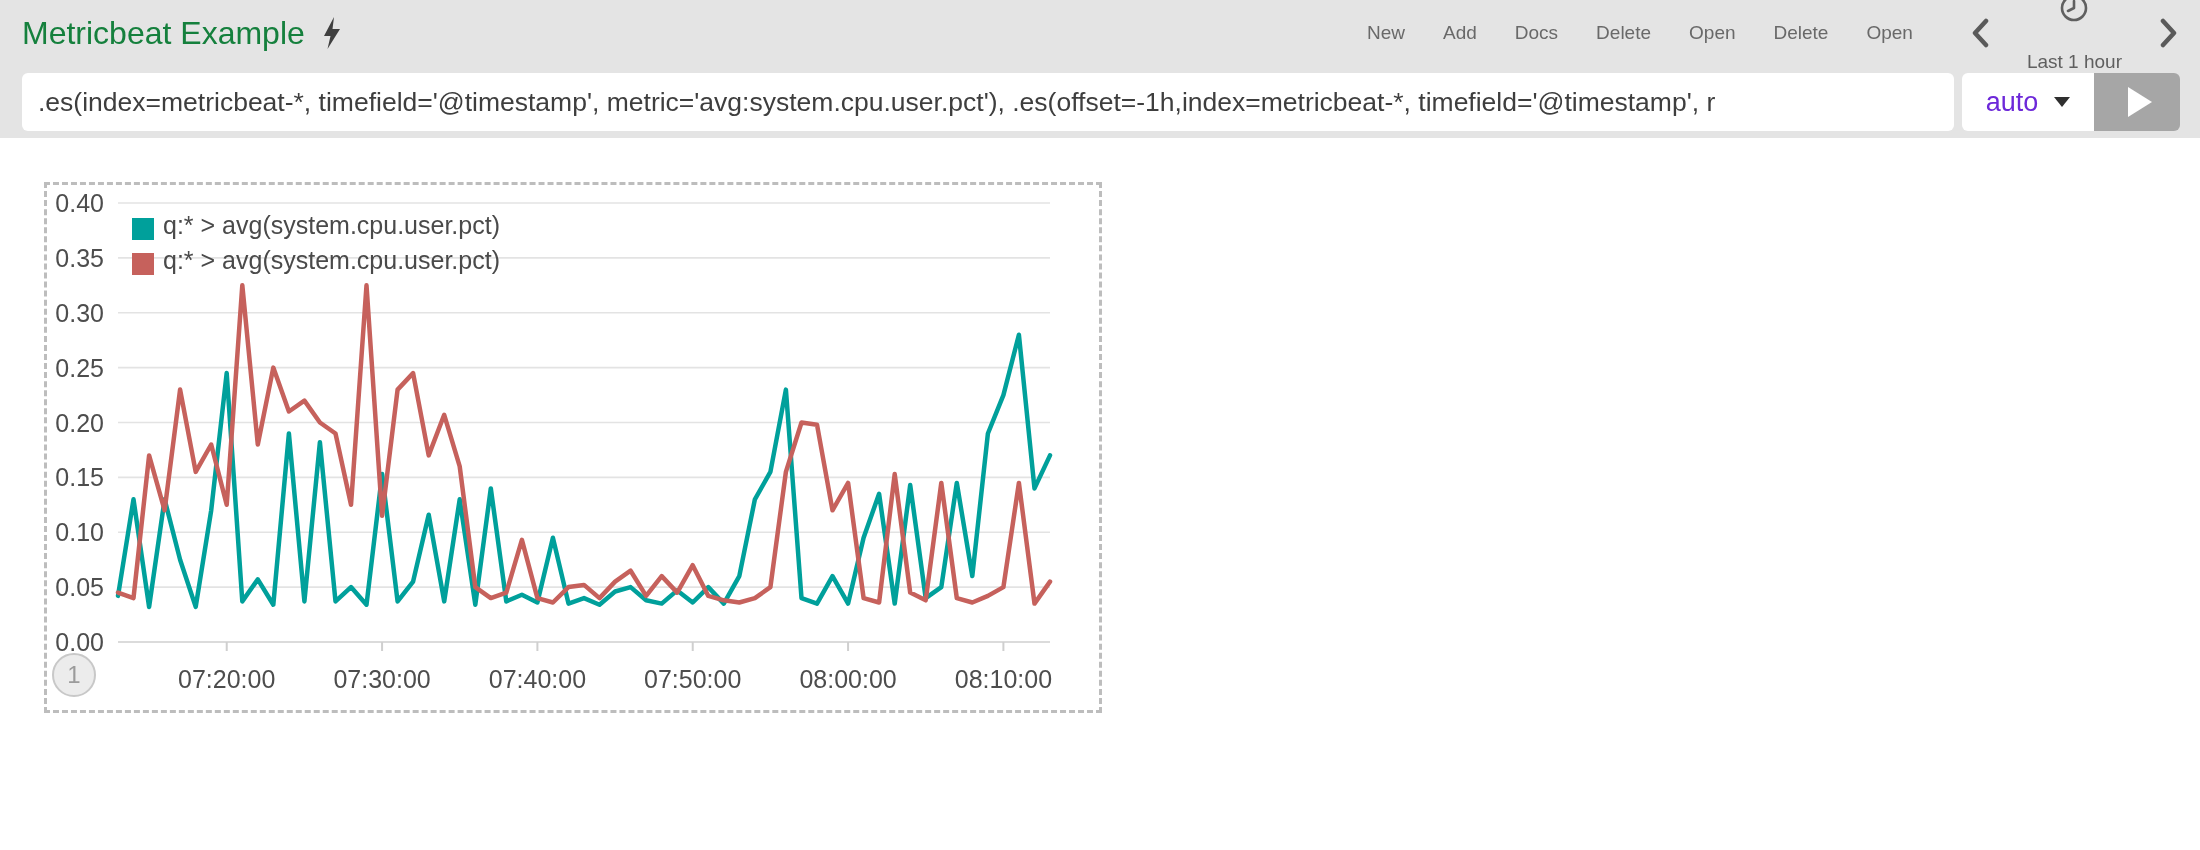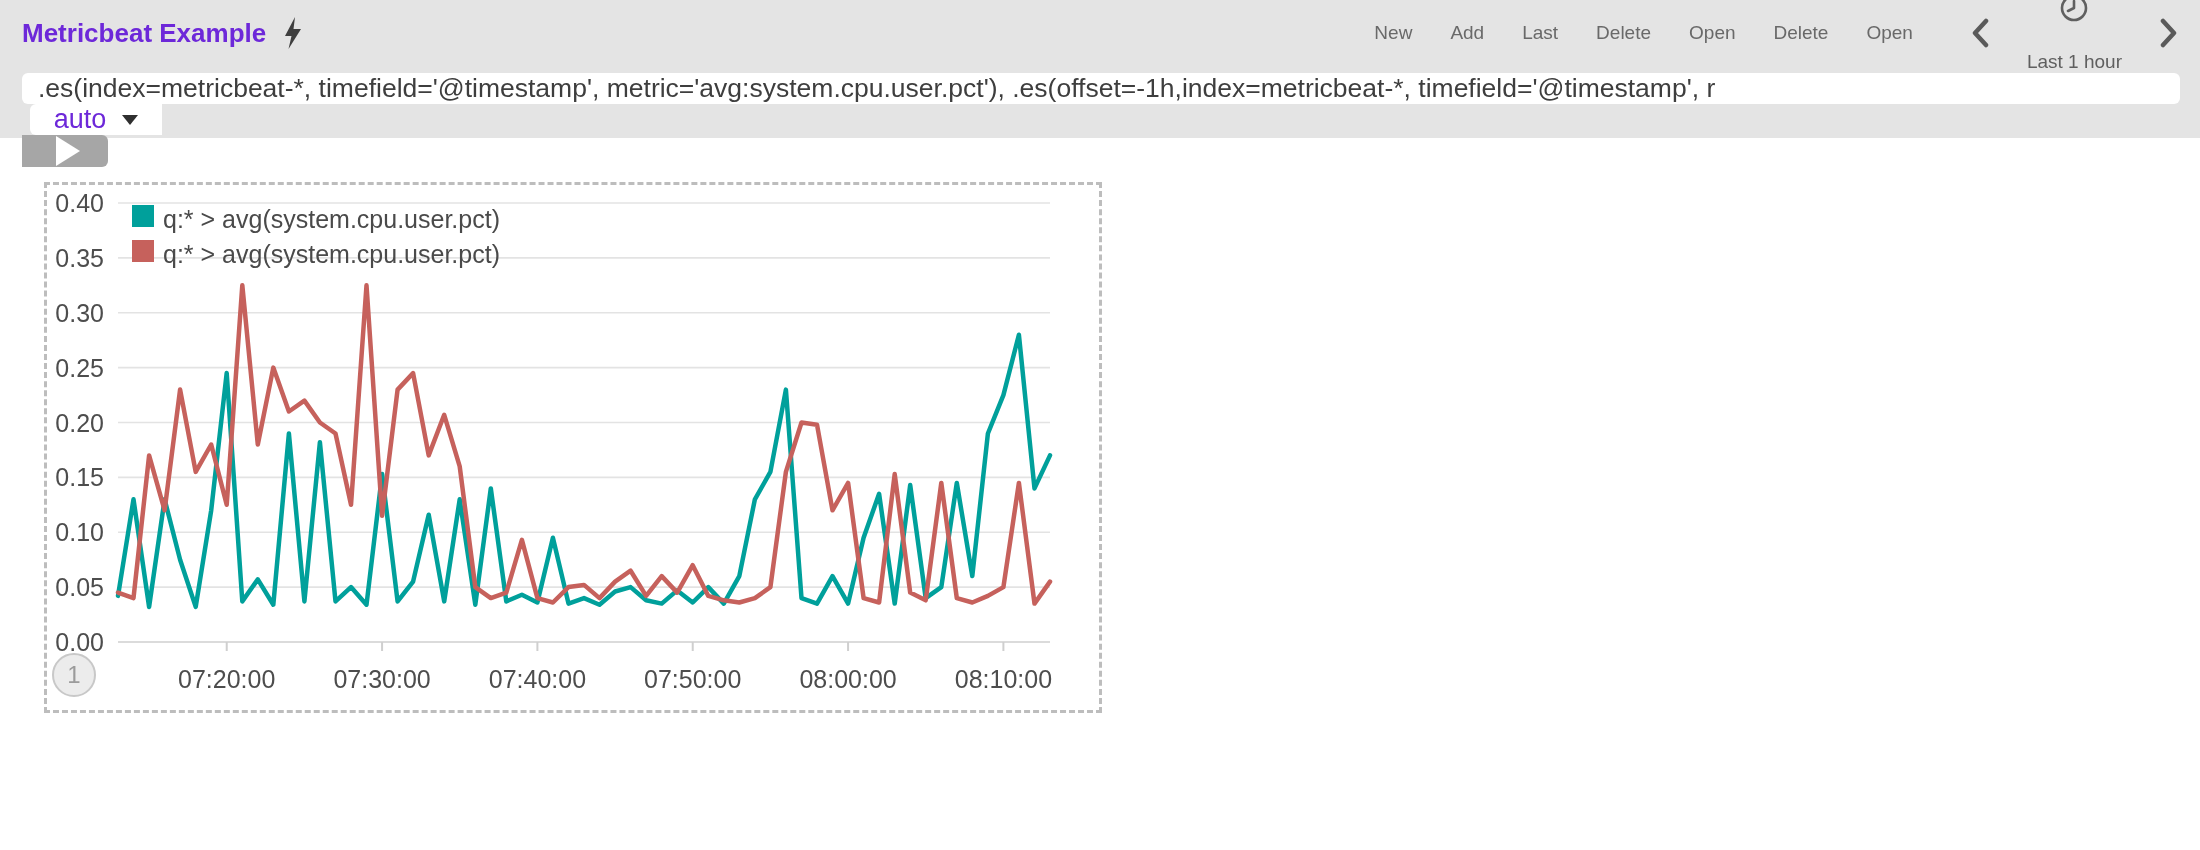--- a/index.html
+++ b/index.html
@@ -1,59 +1,59 @@
 <!DOCTYPE html>
 <html><head>
 <meta charset="utf-8">
 <style>
   html,body{margin:0;padding:0;}
   body{width:2200px;height:850px;background:#ffffff;position:relative;overflow:hidden;
        font-family:"Liberation Sans", sans-serif;}
   .header{position:absolute;left:0;top:0;width:2200px;height:138px;background:#E4E4E4;}
   .navbar{position:absolute;left:0;top:0;right:0;height:66px;display:flex;align-items:center;padding:0 22px;box-sizing:border-box;}
-  .title{font-size:26px;font-weight:bold;color:#6d28d9;letter-spacing:0;}
+  .title{font-size:32px;font-weight:normal;color:#15803d;letter-spacing:0;}
   .bolt{margin-left:16px;display:flex;align-items:center;}
   .menu{margin-left:auto;display:flex;align-items:center;gap:38px;font-size:19px;color:#696969;}
   .menu-item{cursor:pointer;white-space:nowrap;}
   .chev{display:flex;align-items:center;cursor:pointer;}
   .chev.left{margin-left:20px;}
   .timepick{display:flex;align-items:center;gap:28px;cursor:pointer;color:#5F5F5F;white-space:nowrap;flex-direction:column;}
-  .query-row{position:absolute;left:22px;top:73px;width:2158px;height:58px;display:flex;align-items:stretch;flex-direction:column;}
+  .query-row{position:absolute;left:22px;top:73px;width:2158px;height:58px;display:flex;align-items:stretch;}
   .query-input{flex:1;height:58px;border:none;outline:none;border-radius:6px;background:#fff;
                padding:0 16px;font-size:26.5px;color:#3E3E3E;font-family:"Liberation Sans", sans-serif;box-sizing:border-box;}
   .interval-box{width:132px;margin-left:8px;background:#fff;border-radius:6px 0 0 6px;display:flex;align-items:center;
                 justify-content:center;gap:16px;font-size:27px;color:#6d28d9;cursor:pointer;}
   .caret-down{width:0;height:0;border-left:8px solid transparent;border-right:8px solid transparent;border-top:10px solid #2F2F2F;}
   .play-btn{width:86px;background:#A6A6A6;border-radius:0 6px 6px 0;display:flex;align-items:center;justify-content:center;cursor:pointer;border:none;}
   .play-tri{width:0;height:0;border-left:24px solid #fff;border-top:15px solid transparent;border-bottom:15px solid transparent;margin-left:6px;}
   .panel{position:absolute;left:44px;top:182px;width:1058px;height:531px;border:3px dashed #BDBDBD;box-sizing:border-box;background:#fff;}
   .chart-svg{position:absolute;left:0;top:0;}
   .legend{position:absolute;left:85px;top:20px;}
-  .legend-row{display:flex;align-items:flex-start;height:35px;gap:9px;}
+  .legend-row{display:flex;align-items:flex-end;height:35px;gap:9px;}
   .legend-chip{width:22px;height:22px;flex:0 0 auto;}
   .legend-label{font-size:25px;color:#4A4A4A;white-space:nowrap;}
   .badge{position:absolute;left:5px;top:468px;width:44px;height:44px;border-radius:50%;background:#ECECEC;
          border:2px solid #C8C8C8;box-sizing:border-box;display:flex;align-items:center;justify-content:center;
          font-size:24px;color:#9B9B9B;}
 </style>
 </head>
 <body>
 
 <div class="header">
   <div class="navbar">
     <span class="title">Metricbeat Example</span>
     <span class="bolt">
       <svg width="22" height="32" viewBox="0 0 22 32">
           <path d="M13 0 L3 19 L9.5 19 L6.5 32 L19 12 L11.5 12 Z" fill="#3F3F3F"></path>
         </svg>
     </span>
     <div class="menu">
       <span class="menu-item">New</span>
       <span class="menu-item">Add</span>
-      <span class="menu-item">Last</span>
+      <span class="menu-item">Docs</span>
       <span class="menu-item">Delete</span>
       <span class="menu-item">Open</span>
       <span class="menu-item">Delete</span>
       <span class="menu-item">Open</span>
       <span class="chev left">
         <svg width="18" height="30" viewBox="0 0 18 30">
             <polyline points="15,3 4,15 15,27" fill="none" stroke="#5A5A5A" stroke-width="4.5" stroke-linecap="round" stroke-linejoin="round"></polyline>
           </svg>
       </span>
       <span class="timepick">

